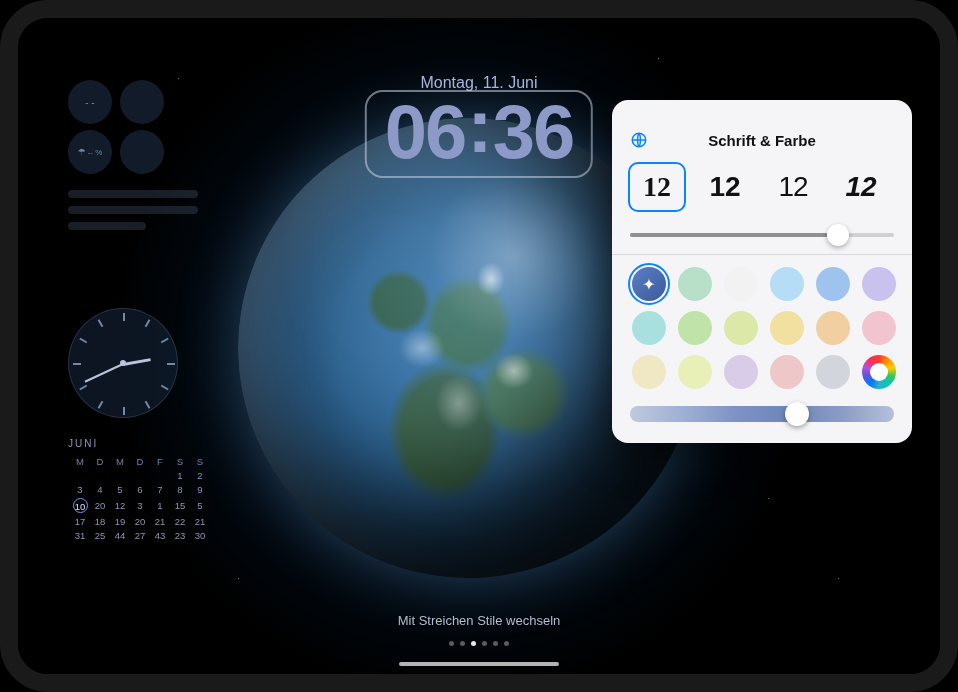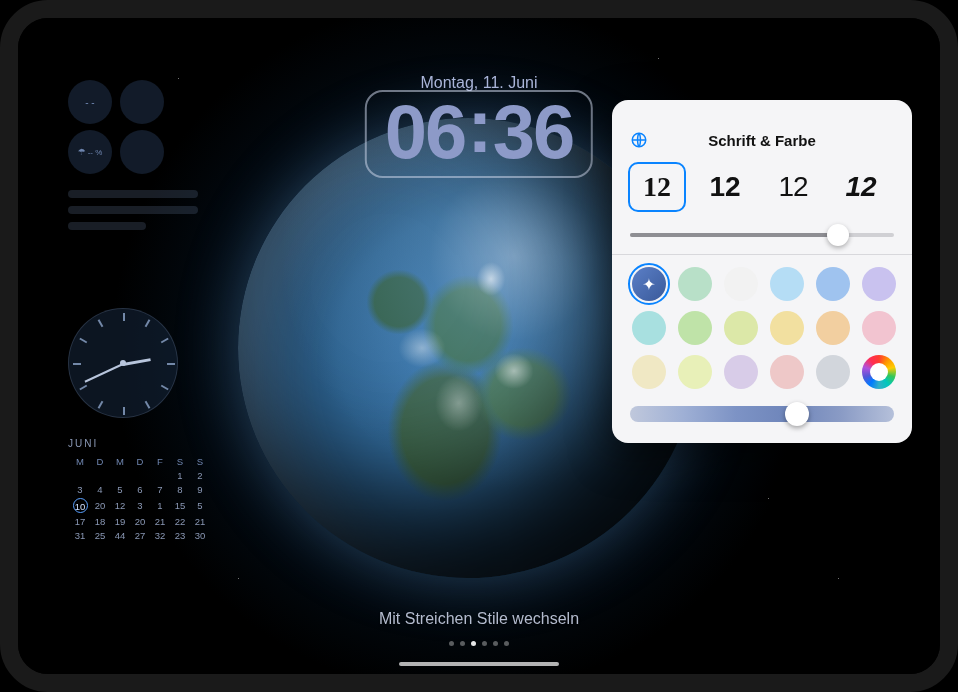--- a/index.html
+++ b/index.html
@@ -117,21 +117,21 @@
     .calendar td { width:16px; text-align:center; color:#8a98b5; }
     .calendar td.dim { opacity:0.35; }
     .calendar td.today span {
       display:inline-block; width:15px; height:15px; line-height:15px;
       border-radius:50%; border:1px solid #5aa0ff; color:#cfe0ff;
     }
 
     
     .hint {
       position:absolute; bottom:46px; left:50%; transform:translateX(-50%);
-      color:#b4bccf; font-size:16px; font-weight:500;
+      color:#b4bccf; font-size:13px; font-weight:500;
       text-shadow:0 1px 2px rgba(0,0,0,0.6);
     }
     .page-dots {
       position:absolute; bottom:28px; left:50%; transform:translateX(-50%);
       display:flex; gap:6px;
     }
     .page-dots .dot { width:5px; height:5px; border-radius:50%; background:rgba(255,255,255,0.35); }
     .page-dots .dot.active { background:rgba(255,255,255,0.9); }
     .home-bar {
       position:absolute; bottom:8px; left:50%; transform:translateX(-50%);
@@ -309,21 +309,21 @@
               <td>20</td>
               <td>21</td>
               <td>22</td>
               <td>21</td>
             </tr>
             <tr>
               <td>31</td>
               <td>25</td>
               <td>44</td>
               <td>27</td>
-              <td>32</td>
+              <td>43</td>
               <td>23</td>
               <td>30</td>
             </tr>
           </tbody>
       </table>
     </div>
 
     <div class="hint">Mit Streichen Stile wechseln</div>
     <div class="page-dots" id="page-dots">
         <div class="dot"></div>

